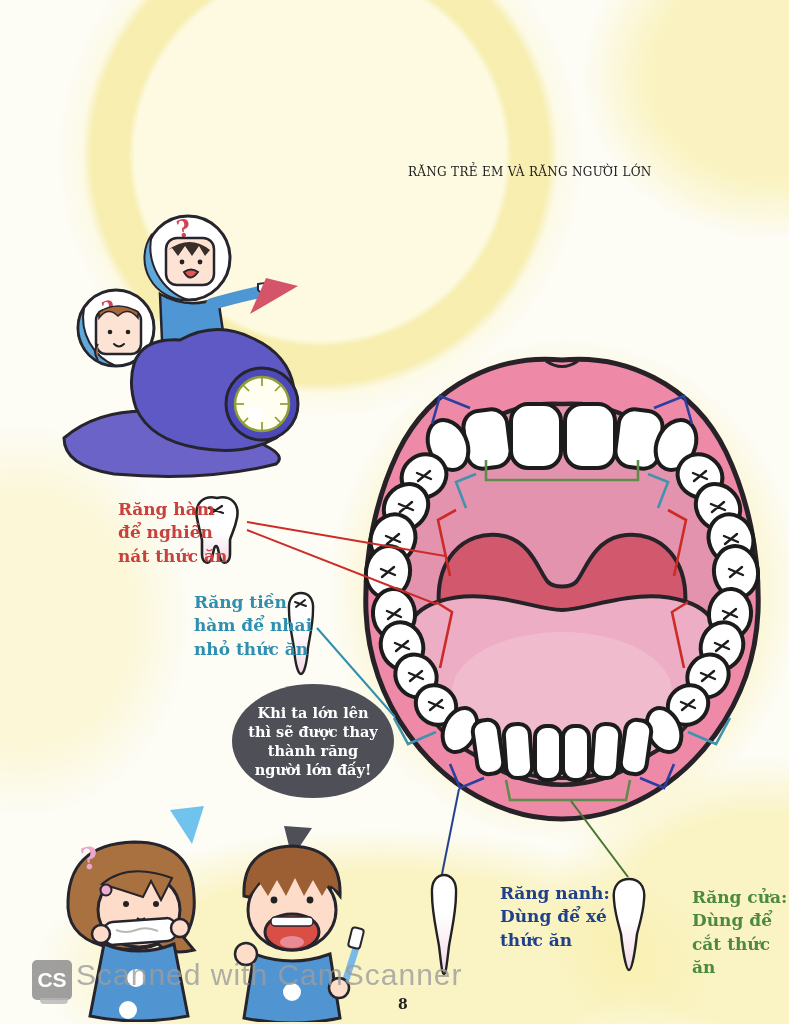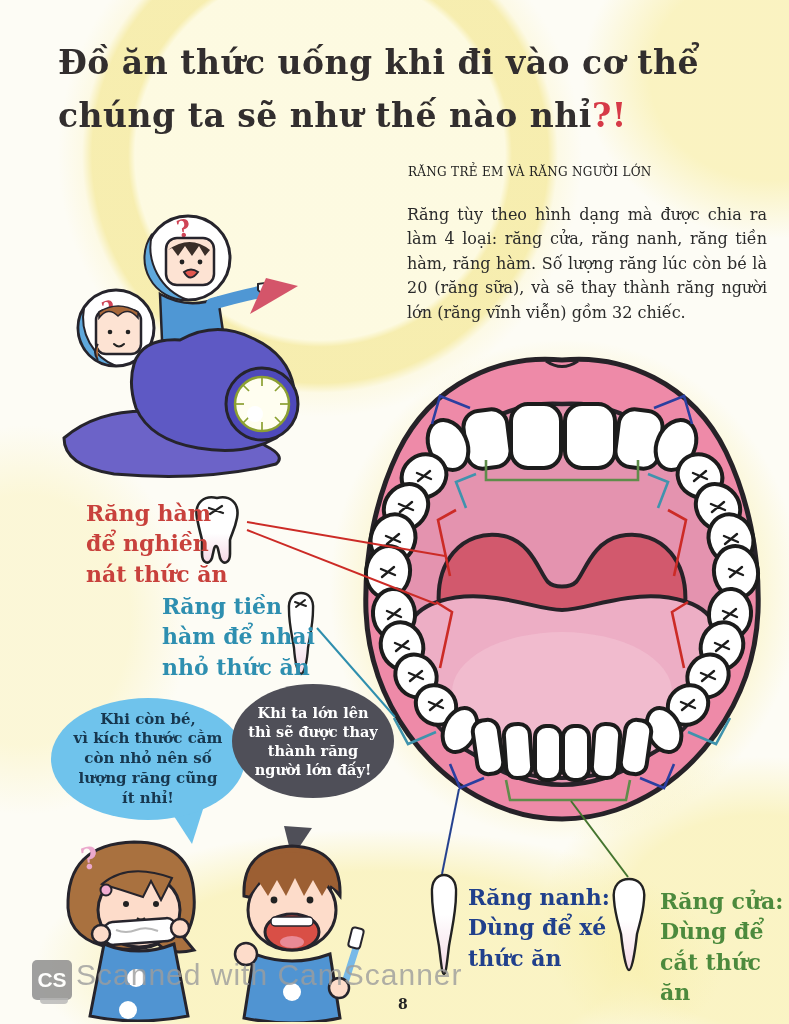--- a/index.html
+++ b/index.html
@@ -16,44 +16,40 @@
   .abs{position:absolute;}
   .title{left:58px;top:36px;width:690px;font-weight:bold;font-size:33px;line-height:1.62;color:#322e2e;letter-spacing:.5px;}
   .title .punct{color:#d63a47;}
   .heading{left:408px;top:165px;width:360px;font-weight:normal;font-size:12px;letter-spacing:.3px;color:#1d1d1d;}
   .bodytext{left:407px;top:203px;width:360px;font-size:16px;line-height:1.53;color:#2b2b2b;text-align:justify;}
   .bubble{border-radius:50%;display:flex;align-items:center;justify-content:center;text-align:center;
     font-weight:bold;white-space:pre-line;line-height:1.32;}
   .bubble.red{left:230px;top:191px;width:164px;height:103px;background:#d4556a;color:#fff;font-size:14.5px;}
   .bubble.blue{left:51px;top:698px;width:194px;height:122px;background:#6fc3ec;color:#17374f;font-size:15px;}
   .bubble.dark{left:232px;top:684px;width:162px;height:114px;background:#4f4f58;color:#fff;font-size:14.5px;}
-  .tlabel{font-weight:bold;font-size:22px;line-height:1.38;white-space:pre-line;}
+  .tlabel{font-weight:bold;font-size:17px;line-height:1.38;white-space:pre-line;margin-left:32px;}
   .tlabel.molar{left:86px;top:498px;color:#c8413c;}
   .tlabel.premolar{left:162px;top:591px;color:#2e8fb0;}
   .tlabel.canine{left:468px;top:882px;color:#20408c;}
   .tlabel.incisor{left:660px;top:886px;color:#4c8a3d;}
   .watermark{left:76px;top:958px;font-family:"Liberation Sans",sans-serif;font-size:30px;color:#9d9d9d;opacity:.8;letter-spacing:1px;}
   .cs-badge{left:32px;top:960px;width:40px;height:40px;background:#8f8f8f;border-radius:5px;color:#fff;
     font-family:"Liberation Sans",sans-serif;font-weight:bold;font-size:21px;display:flex;align-items:center;justify-content:center;opacity:.85;}
   .cs-tab{left:40px;top:998px;width:28px;height:6px;background:#b5b5b5;border-radius:0 0 4px 4px;opacity:.8;}
   .pagenum{left:398px;top:996px;font-weight:bold;font-size:14px;color:#222;}
   svg{display:block;}
   .tooth{fill:#fff;stroke:#1c1c1c;stroke-width:4;}
   .mark{stroke:#1c1c1c;stroke-width:2.4;fill:none;stroke-linecap:round;}
   .bracket{fill:none;stroke-width:2.6;stroke-linejoin:miter;}
 </style>
 </head>
 <body>
 
 <div class="page">
 
-  <div class="abs title">
-    <div>Đồ ăn thức uống khi đi vào cơ thể</div>
-    <div><span>chúng ta sẽ như thế nào nhỉ</span><span class="punct">?!</span></div>
-  </div>
 
   <svg class="abs" style="left:48px;top:198px;" width="268" height="286" viewBox="0 0 268 286">
 
     <path d="M16,240 Q58,204 132,216 Q184,224 218,248 Q238,258 228,266 Q158,284 66,276 Q16,268 16,240 Z" fill="#6c63c8" stroke="#26242c" stroke-width="3"></path>
 
     <g>
       <circle cx="68" cy="130" r="38" fill="#fff" stroke="#26242c" stroke-width="3"></circle>
       <path d="M36,110 A38,38 0 0 0 68,168 A52,52 0 0 1 36,110 Z" fill="#5fa8dc" stroke="#26242c" stroke-width="2"></path>
       <text x="56" y="120" font-size="22" font-weight="bold" fill="#cf4456" transform="rotate(-14 56 120)">?</text>
       <rect x="48" y="112" width="45" height="44" rx="10" fill="#fde3d3" stroke="#26242c" stroke-width="2.5"></rect>
@@ -100,21 +96,20 @@
             <line x1="227" y1="219" x2="233" y2="225"></line>
           <line x1="233" y1="187" x2="227" y2="193"></line>
             <line x1="201" y1="219" x2="195" y2="225"></line>
         </g>
         <circle cx="207" cy="216" r="8" fill="#fff"></circle>
       </g>
     </g>
   </svg>
 
   <div class="abs heading">RĂNG TRẺ EM VÀ RĂNG NGƯỜI LỚN</div>
-  <div class="abs bodytext">Răng tùy theo hình dạng mà được chia ra làm 4 loại: răng cửa, răng nanh, răng tiền hàm, răng hàm. Số lượng răng lúc còn bé là 20 (răng sữa), và sẽ thay thành răng người lớn (răng vĩnh viễn) gồm 32 chiếc.</div>
 
   <svg class="abs" style="left:336px;top:330px;" width="452" height="512" viewBox="0 0 452 512">
 
     <path d="M226,30 C166,24 96,52 62,122 C40,168 28,224 30,282 C34,372 92,452 172,480 C208,492 244,492 280,480 C360,452 418,372 422,282 C424,224 412,168 390,122 C356,52 286,24 226,30 Z" fill="#ee8aa8" stroke="#262228" stroke-width="5"></path>
     <path d="M210,31 Q226,42 242,31" stroke="#262228" stroke-width="3" fill="none"></path>
 
     <path d="M226,74 C168,70 108,106 84,176 C70,216 64,254 66,290 C72,362 120,428 184,448 C212,457 240,457 268,448 C332,428 380,362 386,290 C388,254 382,216 368,176 C344,106 284,70 226,74 Z" fill="#e493af" stroke="#262228" stroke-width="4.5"></path>
 
     <path d="M104,286 C96,232 126,198 168,206 C196,212 204,244 212,252 C218,258 234,258 240,252 C248,244 256,212 284,206 C326,198 356,232 348,286 C348,290 344,292 340,292 L112,292 C108,292 104,290 104,286 Z" fill="#d2596d" stroke="#262228" stroke-width="4"></path>
 
@@ -197,25 +192,20 @@
     <line x1="247" y1="522" x2="445" y2="556" stroke="#cc2b26" stroke-width="2"></line>
     <line x1="247" y1="530" x2="436" y2="604" stroke="#cc2b26" stroke-width="2"></line>
     <line x1="317" y1="628" x2="395" y2="717" stroke="#2f8fae" stroke-width="2"></line>
     <line x1="459" y1="789" x2="442" y2="874" stroke="#24418f" stroke-width="2"></line>
     <line x1="571" y1="801" x2="628" y2="877" stroke="#45752f" stroke-width="2"></line>
     <polygon points="266,278 298,286 250,314" fill="#d4556a"></polygon>
     <polygon points="170,810 204,806 192,844" fill="#6fc3ec"></polygon>
     <polygon points="284,826 312,828 292,858" fill="#4f4f58"></polygon>
   </svg>
 
-  <div class="abs bubble blue">Khi còn bé,
-vì kích thước cằm
-còn nhỏ nên số
-lượng răng cũng
-ít nhỉ!</div>
   <div class="abs bubble dark">Khi ta lớn lên
 thì sẽ được thay
 thành răng
 người lớn đấy!</div>
 
   <svg class="abs" style="left:190px;top:492px;" width="54" height="80" viewBox="0 0 54 80">
     <defs>
         <linearGradient id="tg1" x1="0" y1="0" x2="0" y2="1">
           <stop offset="55%" stop-color="#ffffff"></stop>
           <stop offset="100%" stop-color="#f4d8e5"></stop>

